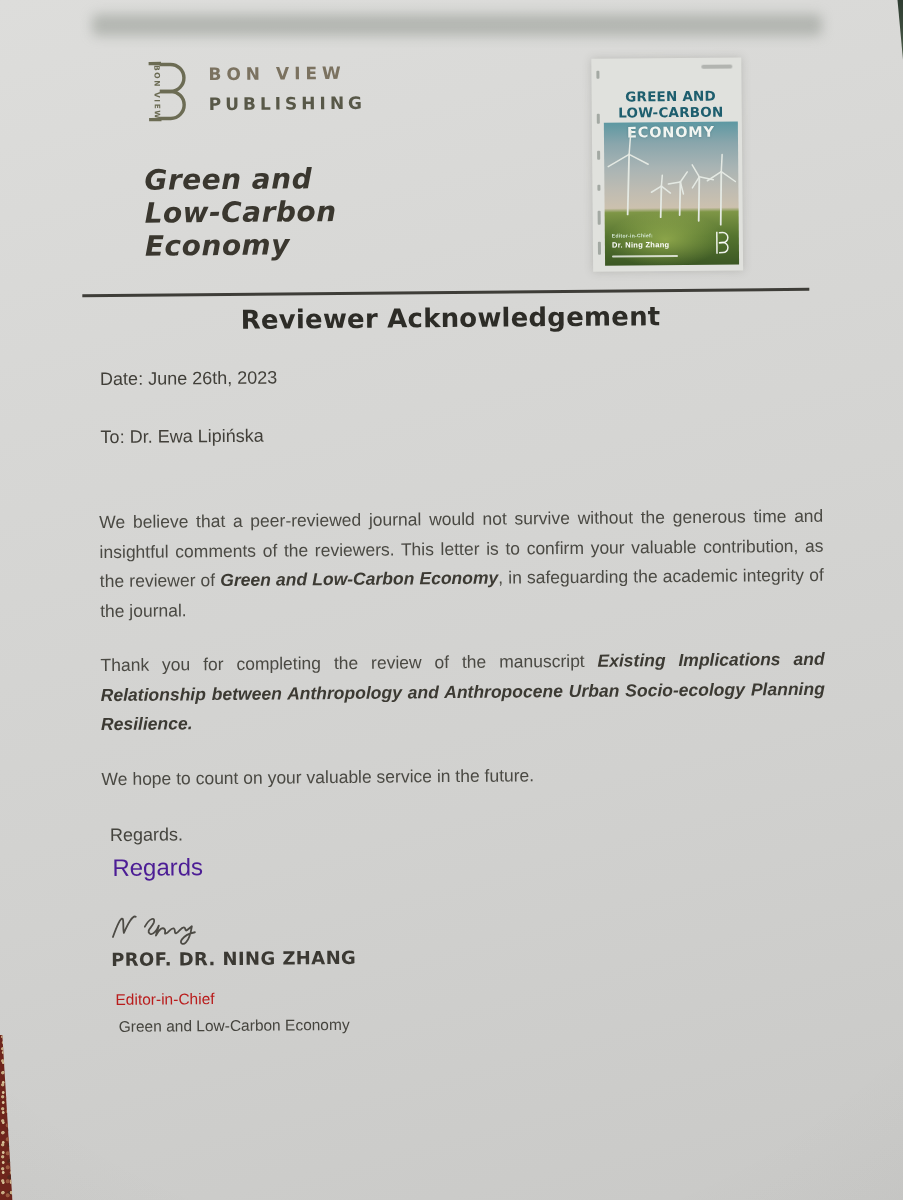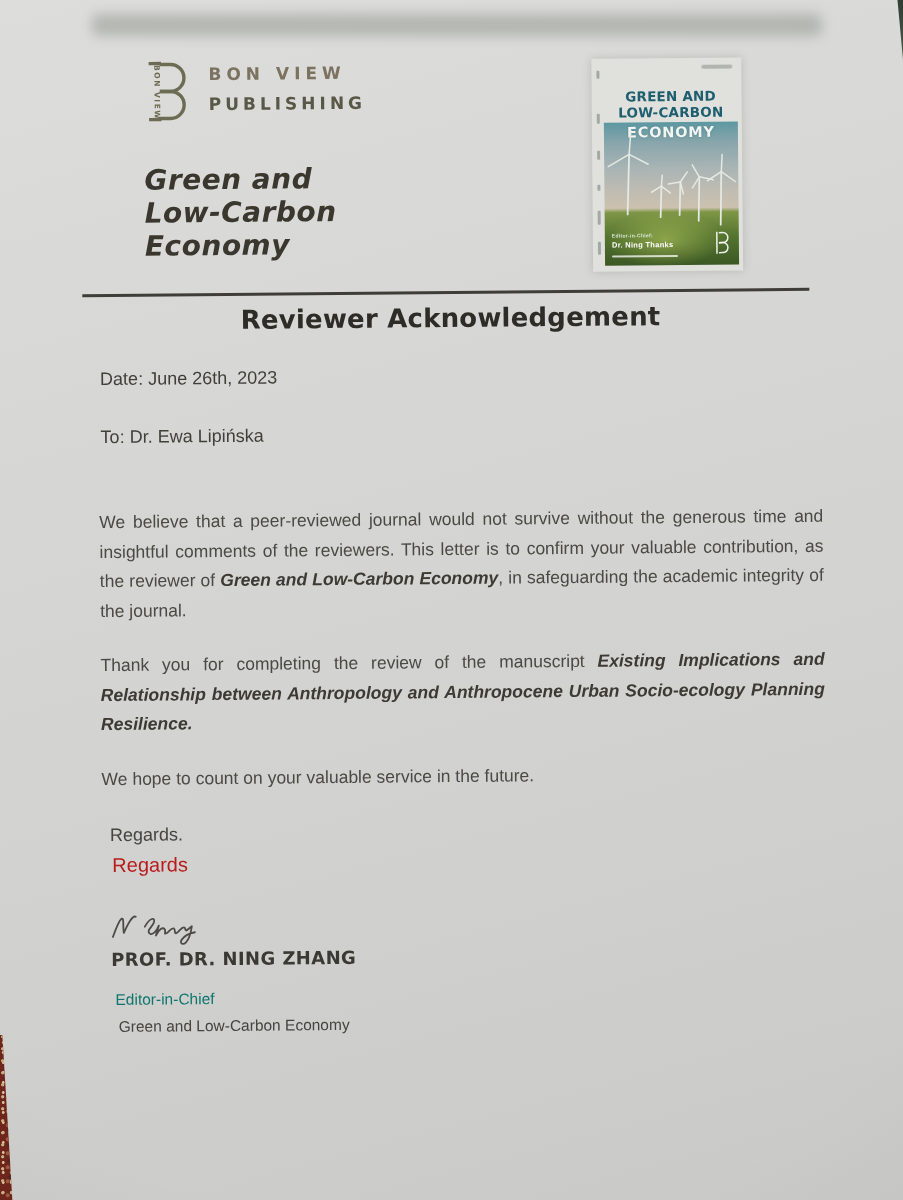--- a/index.html
+++ b/index.html
@@ -67,25 +67,25 @@
   .letter-title{position:absolute;left:90px;top:303px;width:726px;margin:0;text-align:center;
     font-family:"DejaVu Sans",sans-serif;font-size:26px;font-weight:bold;color:#2d2c27;
     letter-spacing:0.2px;}
   .line-date{position:absolute;left:102px;top:366px;font-size:18px;color:#413f39;}
   .line-to{position:absolute;left:102px;top:424px;font-size:18px;color:#413f39;}
   .para{position:absolute;left:100px;width:724px;margin:0;text-align:justify;
     font-size:17.5px;line-height:29.5px;color:#4a4943;}
   .p1{top:505px;} .p2{top:648px;} .p3{top:762px;width:600px;text-align:left;}
   .em{font-weight:bold;font-style:italic;color:#3c3a33;}
   .thanks{position:absolute;left:108px;top:822px;font-size:18px;color:#45443e;}
-  .regards{position:absolute;left:110px;top:851px;font-size:20px;color:#b91c1c;}
+  .regards{position:absolute;left:110px;top:851px;font-size:24px;color:#4c1d95;}
   .signature{position:absolute;left:104px;top:901px;}
   .signer-name{position:absolute;left:108px;top:946px;font-family:"DejaVu Sans",sans-serif;
     font-size:18px;font-weight:bold;letter-spacing:0.4px;color:#3b3933;}
-  .signer-role{position:absolute;left:112px;top:988px;font-size:15.5px;color:#0f766e;}
+  .signer-role{position:absolute;left:112px;top:988px;font-size:15.5px;color:#b91c1c;}
   .signer-journal{position:absolute;left:115px;top:1015px;font-size:15.5px;color:#45443e;}
 </style>
 </head>
 <body>
 
 <div class="vignette"></div>
 <div class="shadow-band"></div>
 <div class="corner-sliver"></div>
 <div class="carpet"></div>
 
@@ -145,21 +145,21 @@
             <path d="M95,55 L88,43"></path>
               <path d="M95,55 L109,58"></path>
               <path d="M95,55 L88,66"></path>
             <path d="M117,50 L118,33"></path>
               <path d="M117,50 L103,59"></path>
               <path d="M117,50 L131,60"></path>
           </g>
         </g>
       </svg>
       <div class="cover-editor-label">Editor-in-Chief:</div>
-      <div class="cover-editor-name">Dr. Ning Thanks</div>
+      <div class="cover-editor-name">Dr. Ning Zhang</div>
       <div class="url-mark"></div>
       <svg class="cover-b-logo" width="18" height="24" viewBox="0 0 18 24">
         <g stroke="rgba(255,255,255,0.9)" stroke-width="1.5" fill="none">
           <path d="M4,2 h4 a5,5 0 0 1 0,10 h-4"></path>
           <path d="M4,12 h4 a5,5 0 0 1 0,10 h-4"></path>
           <path d="M2,1 v22"></path>
         </g>
       </svg>
     </div>
   </div>

